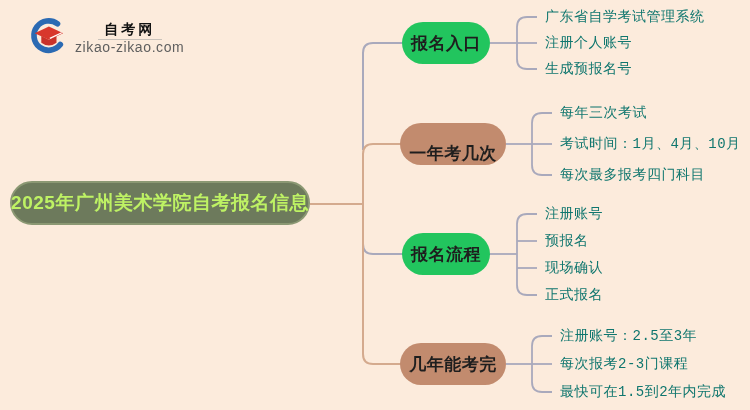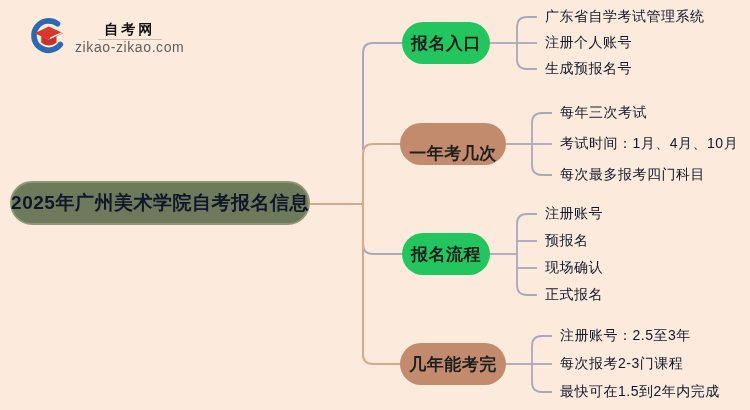--- a/index.html
+++ b/index.html
@@ -34,21 +34,21 @@
   .root-node{
     position:absolute;left:10px;top:181px;
     width:300px;height:44px;
     background:#6d7a5c;
     border:2px solid #8b9873;
     box-sizing:border-box;
     border-radius:24px;
     display:flex;align-items:center;justify-content:center;
   }
   .root-node span{
-    color:#0f172a;font-size:19px;font-weight:bold;
+    color:#bef264;font-size:19px;font-weight:bold;
     letter-spacing:0.5px;white-space:nowrap;text-align:right;
   }
   
   .pill{
     position:absolute;height:42px;
     border-radius:21px;
     display:flex;align-items:center;justify-content:center;
     box-sizing:border-box;
   }
   .pill span{
@@ -58,22 +58,22 @@
   .pill.purple{background:#22c55e;}
   .pill.terra{background:#c28b6e;}
   .pill-1{left:402px;top:22px;width:88px;}
   .pill-2{left:400px;top:123px;width:106px;align-items:flex-end;}
   .pill-3{left:402px;top:233px;width:88px;}
   .pill-4{left:400px;top:343px;width:106px;}
   
   .leaf{
     position:absolute;
     transform:translateY(-50%);
-    font-size:14px;color:#0f172a;
-    white-space:nowrap;letter-spacing:0.5px;
+    font-size:14px;color:#0f766e;
+    white-space:nowrap;letter-spacing:0.5px;font-family:Liberation Mono, monospace;
   }
 </style>
 </head>
 <body>
 
 <div class="stage">
 
   <svg class="connectors" viewBox="0 0 750 410" fill="none">
 
     <path d="M402,43 H373 Q363,43 363,53 V150" stroke="#a9a9bc" stroke-width="2"></path>

